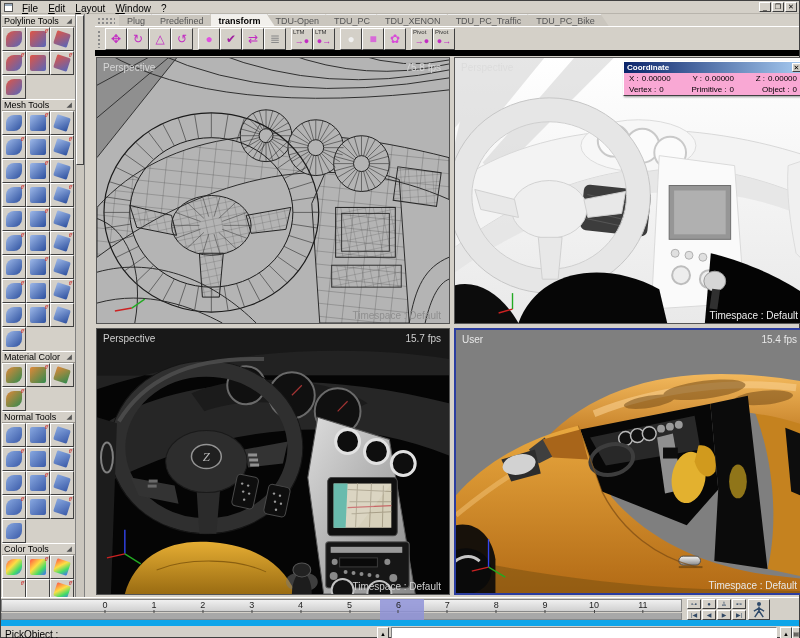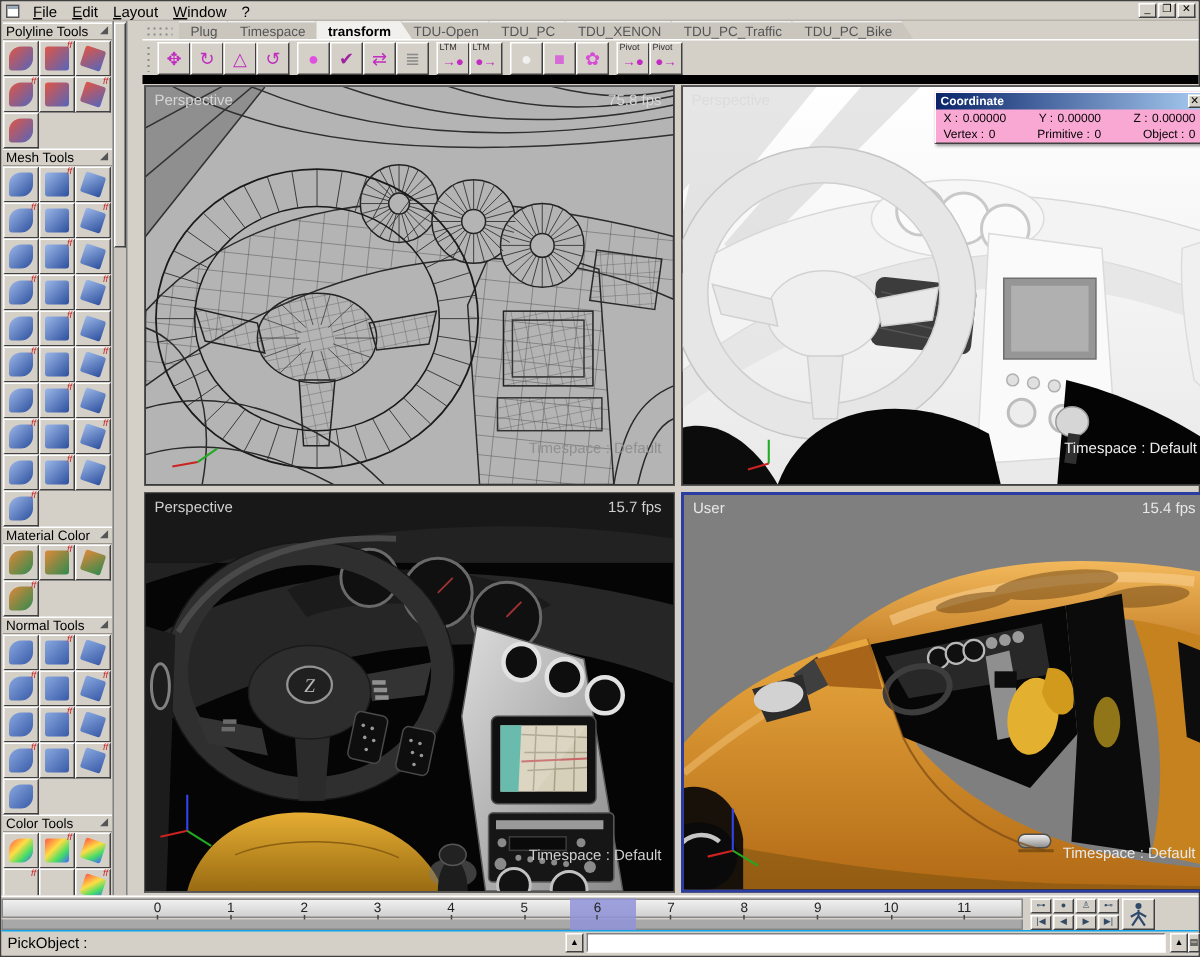--- a/index.html
+++ b/index.html
@@ -86,21 +86,21 @@
 
   
   .viewports { flex:1 1 auto; display:grid; grid-template-columns:354px 353px;
                grid-template-rows:1fr 1fr; gap:4px; padding:1px 1px 2px 1px; background:#d4d0c8;
                border-top:6px solid #000000; min-height:0; }
   .vp { position:relative; border:1px solid #555; overflow:hidden; background:#000; }
   .vp.active { border:2px solid #2b3da0; }
   .vp svg { width:100%; height:100%; display:block; }
   .vp-label { position:absolute; top:4px; left:6px; font-size:10px; }
   .vp-fps { position:absolute; top:4px; right:8px; font-size:10px; }
-  .vp-ts { position:absolute; bottom:18px; right:8px; font-size:10px; }
+  .vp-ts { position:absolute; bottom:2px; right:8px; font-size:10px; }
   .tl .vp-label,.tl .vp-fps { color:#d6d6d6; } .tl .vp-ts { color:#8f8f8f; }
   .tr .vp-label { color:#dcdcdc; } .tr .vp-ts { color:#ededed; }
   .bl .vp-label,.bl .vp-fps,.bl .vp-ts { color:#cfcfcf; }
   .br .vp-label,.br .vp-fps,.br .vp-ts { color:#e8e8e8; }
 
   
   .coord-panel { position:absolute; top:3px; right:3px; width:180px; background:#f9a8d4;
                  border:1px solid; border-color:#fff #404040 #404040 #fff; box-shadow:1px 1px 2px rgba(0,0,0,.4); }
   .coord-title { height:11px; background:linear-gradient(90deg,#0a246a,#a6caf0); color:#fff;
                  font-size:8px; font-weight:bold; display:flex; align-items:center;
@@ -122,21 +122,21 @@
   .tick::after { content:""; display:block; width:1px; height:3px; background:#444; margin:0 auto; }
   .transport { position:absolute; right:29px; top:1px; display:flex; gap:2px; z-index:3; }
   .tgrid { display:grid; grid-template-columns:repeat(4,14px); grid-auto-rows:10px; gap:1px; }
   .pbtn { background:#d4d0c8; border:1px solid; border-color:#fff #404040 #404040 #fff;
           font-size:6px; line-height:7px; color:#334a66; text-align:center; padding:0; }
   .walkbtn { width:22px; height:21px; background:#d4d0c8; border:1px solid;
              border-color:#fff #404040 #404040 #fff; padding:1px; }
   .walkbtn svg { width:100%; height:100%; }
 
   
-  .statusbar { height:17px; flex:0 0 auto; background:#d4d0c8; border-top:1px solid #0ea5e9;
+  .statusbar { height:17px; flex:0 0 auto; background:#d4d0c8; border-top:6px solid #0ea5e9;
                position:relative; font-size:10px; }
   .pick-label { position:absolute; left:4px; top:3px; color:#000; }
   .spinbtn { position:absolute; width:12px; height:13px; top:1px; background:#d4d0c8; font-size:6px;
              line-height:6px; border:1px solid; border-color:#fff #404040 #404040 #fff; padding:0; }
   .spin-a { left:376px; }
   .pick-input { position:absolute; left:390px; top:1px; width:386px; height:13px; font-size:10px;
                 border:1px solid; border-color:#808080 #fff #fff #808080; background:#fff; padding:0 2px; }
   .spin-b { left:779px; } .spin-c { left:791px; width:8px; }
 </style>
 </head>
@@ -363,21 +363,21 @@
       <div class="side-scroll">
         <div class="side-thumb"></div>
       </div>
     </div>
 
     <div class="rightcol">
       <div class="tabrow">
         <span class="tab-grip"></span>
         <span id="tab-items" style="display:flex">
             <span class="tab">Plug</span>
-            <span class="tab">Timespace</span>
+            <span class="tab">Predefined</span>
             <span class="tab active">transform</span>
             <span class="tab">TDU-Open</span>
             <span class="tab">TDU_PC</span>
             <span class="tab">TDU_XENON</span>
             <span class="tab">TDU_PC_Traffic</span>
             <span class="tab">TDU_PC_Bike</span>
           </span>
       </div>
       <div class="toolbar" id="toolbar">
         <span class="tool-grip"></span>

